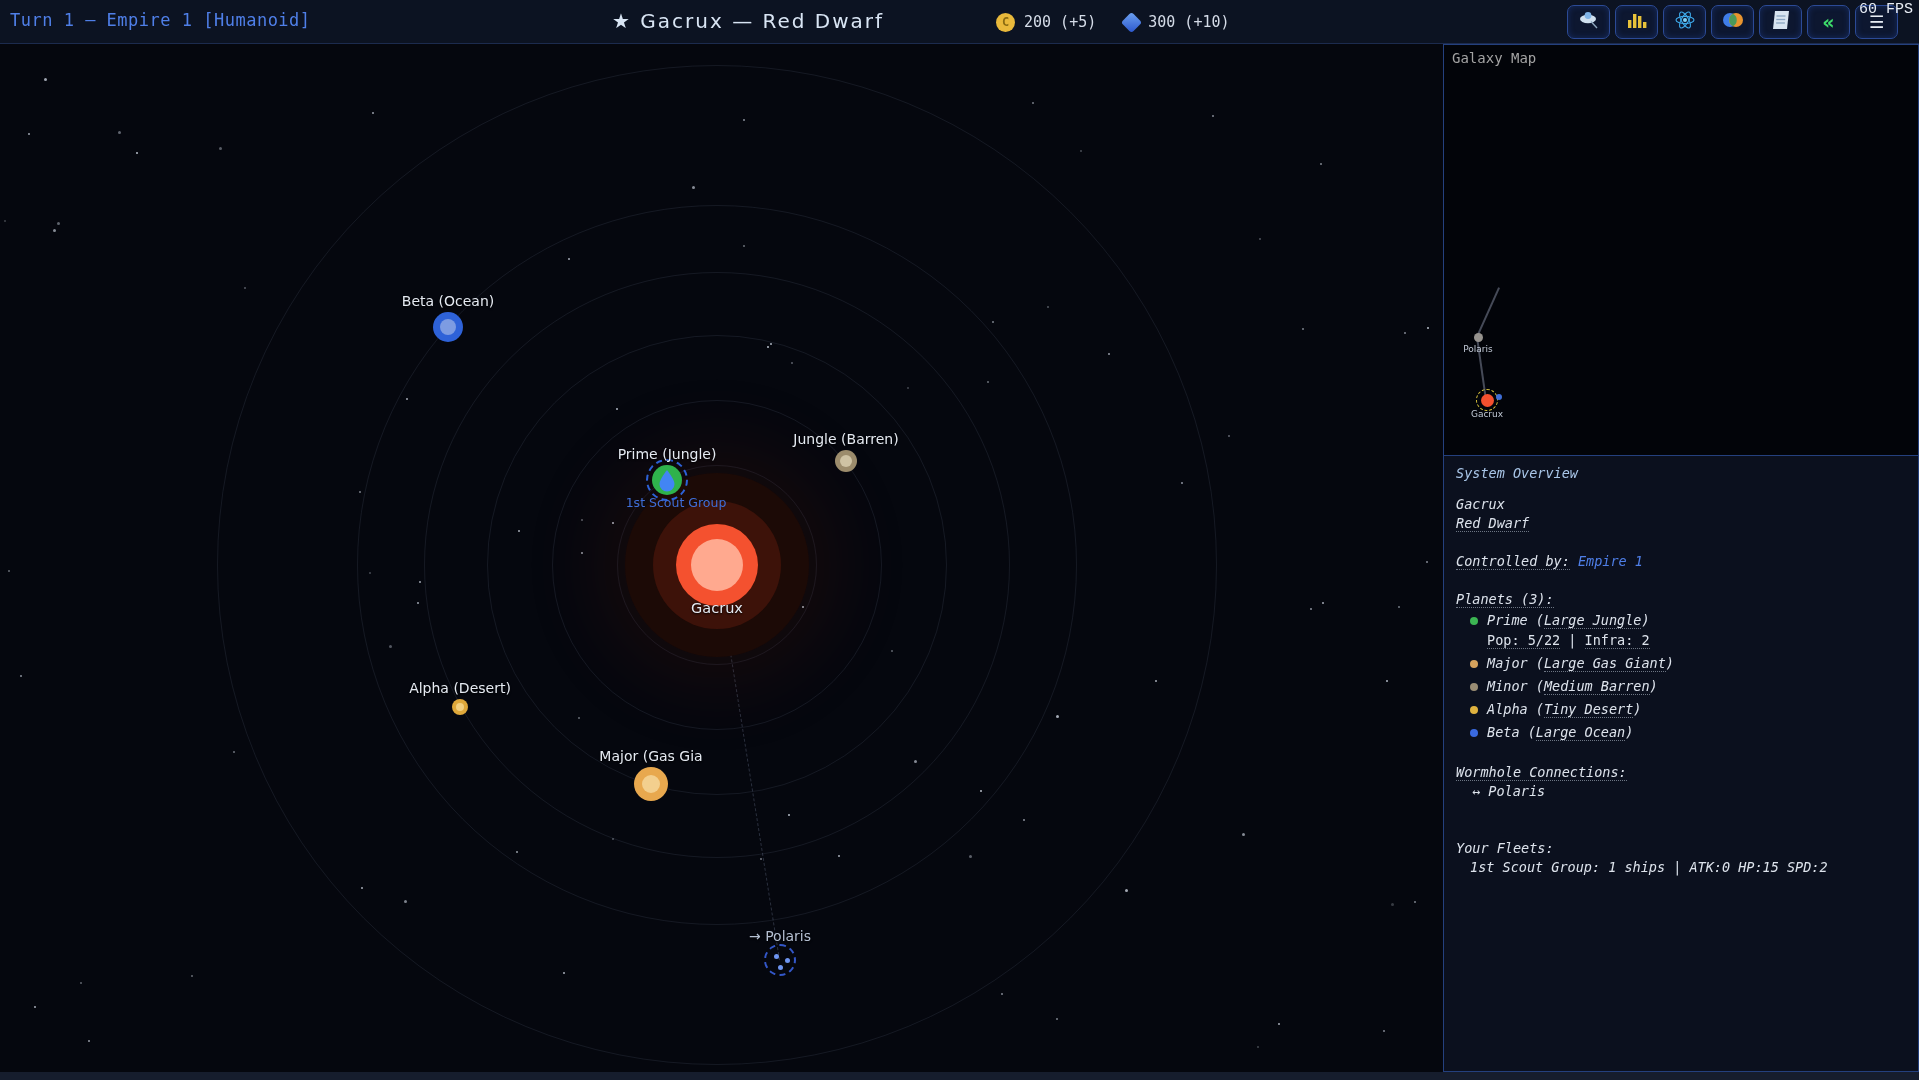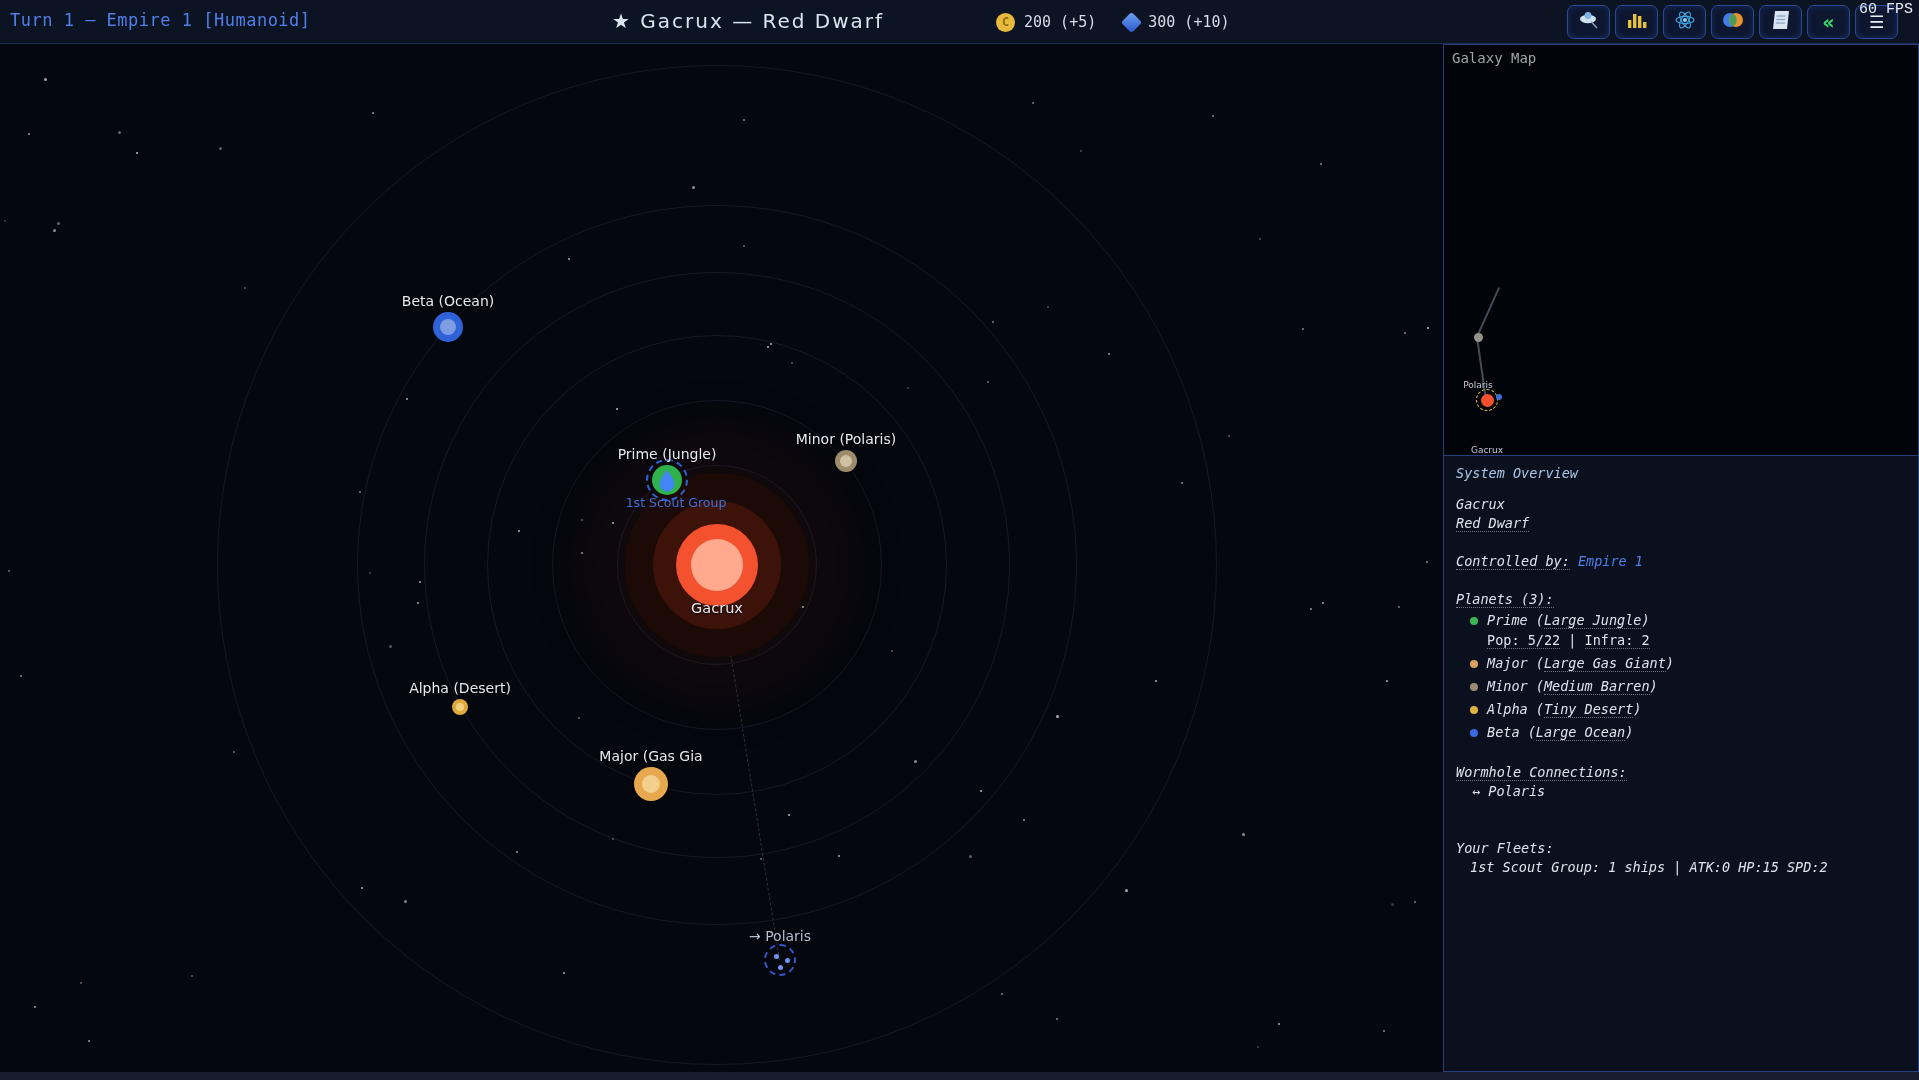--- a/index.html
+++ b/index.html
@@ -53,21 +53,21 @@
   
   #sidebar { position:absolute; left:1443px; top:44px; width:476px; height:1028px; background:#0b101e; }
   #minimap { position:absolute; left:0; top:0; width:476px; height:412px; background:#020409;
              border:1px solid #24407e; }
   #minimap-title { position:absolute; left:8px; top:5px; font-family:"DejaVu Sans Mono", monospace;
                    font-size:14px; color:#a3a3a3; }
   .mm-link { position:absolute; height:1.5px; background:rgba(150,160,185,0.45); transform-origin:0 0; }
   .mm-sys { position:absolute; border-radius:50%; cursor:pointer; }
   .mm-ring { position:absolute; border:1.5px dashed #d8c23c; border-radius:50%; }
   .mm-label { position:absolute; transform:translateX(-50%); font-size:9px; color:#c2cad6;
-              white-space:nowrap;margin-top:36px; }
+              white-space:nowrap; }
   .mm-fleet { position:absolute; width:6px; height:6px; border-radius:50%; background:#3f6ed6; }
 
   #overview { position:absolute; left:0; top:412px; width:476px; height:616px; background:#0b101e;
               border:1px solid #24407e; border-top:none; padding:8px 12px;
               font-family:"DejaVu Sans Mono", monospace; font-size:13.5px; color:#dde3ec; }
   #overview-title { color:#a9c6e8; margin-bottom:12px; }
   .ov-line { line-height:19px;font-style:italic; }
   .u { border-bottom:1px dotted rgba(190,200,215,0.55); }
   .empire { color:#4f7fe8; }
   .gap { height:19px; }
@@ -253,21 +253,21 @@
     <div class="glow" style="left: 691px; top: 495px; width: 52px; height: 52px; background: rgb(255, 169, 143); z-index: 2;"></div>
     <div class="map-label" style="left: 717px; top: 564px; font-size: 14.5px;">Gacrux</div>
     <div class="sel-ring" style="left: 646px; top: 415px; width: 42px; height: 42px;"></div>
     <div class="planet" style="left: 652px; top: 421px; width: 30px; height: 30px; background: rgb(47, 178, 76);"><svg width="30" height="30" viewBox="0 0 24 24">
       <path d="M12 4 C12 4 6 11.5 6 15.2 A6 6 0 0 0 18 15.2 C18 11.5 12 4 12 4 Z" fill="#4285f4"></path>
       </svg></div>
     <div class="map-label" style="left: 667px; top: 410px;">Prime (Jungle)</div>
     <div class="planet" style="left: 835px; top: 406px; width: 22px; height: 22px; background: rgb(156, 140, 108);">
       <div class="inner" style="left: 5px; top: 5px; width: 12px; height: 12px; background: rgb(207, 195, 164);"></div>
     </div>
-    <div class="map-label" style="left: 846px; top: 395px;">Minor (Polaris)</div>
+    <div class="map-label" style="left: 846px; top: 395px;">Jungle (Barren)</div>
     <div class="planet" style="left: 634px; top: 723px; width: 34px; height: 34px; background: rgb(232, 168, 78);">
       <div class="inner" style="left: 8px; top: 8px; width: 18px; height: 18px; background: rgb(243, 207, 142);"></div>
     </div>
     <div class="map-label" style="left: 651px; top: 712px;">Major (Gas Gia</div>
     <div class="planet" style="left: 452px; top: 655px; width: 16px; height: 16px; background: rgb(223, 168, 58);">
       <div class="inner" style="left: 4px; top: 4px; width: 8px; height: 8px; background: rgb(243, 208, 128);"></div>
     </div>
     <div class="map-label" style="left: 460px; top: 644px;">Alpha (Desert)</div>
     <div class="planet" style="left: 433px; top: 268px; width: 30px; height: 30px; background: rgb(46, 98, 216);">
       <div class="inner" style="left: 7px; top: 7px; width: 16px; height: 16px; background: rgb(125, 156, 226);"></div>

